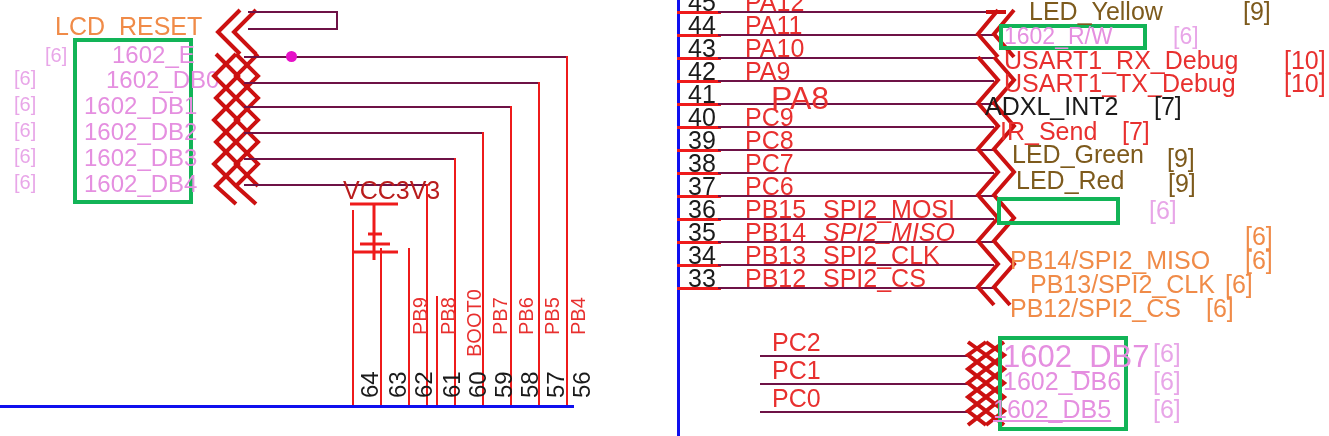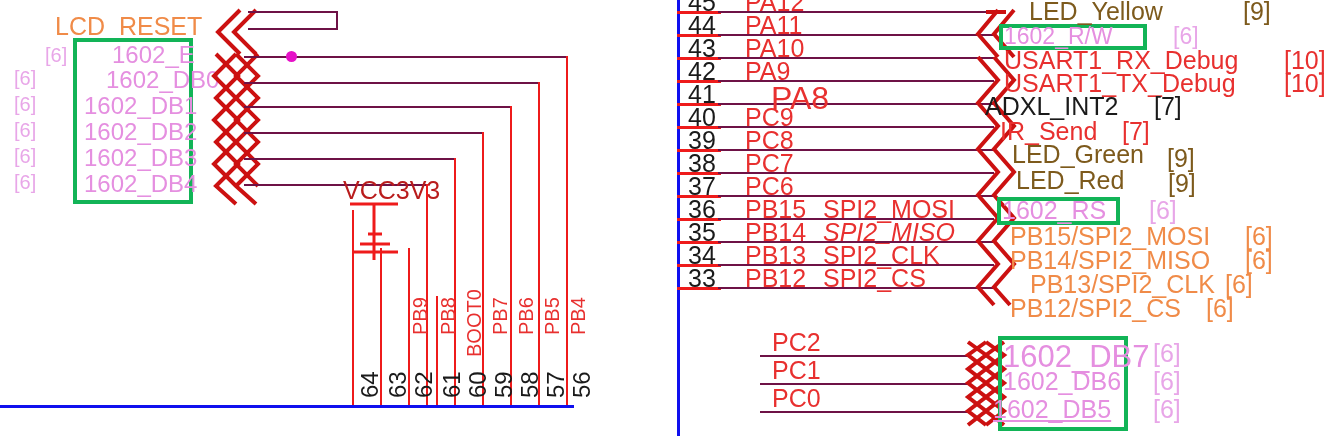--- a/index.html
+++ b/index.html
@@ -246,24 +246,22 @@
 
     <div class="txt c-pinname" style="left:340px;top:119px;font-size:25px;">IR_Send</div>
     <div class="txt c-pinname" style="left:462px;top:119px;font-size:25px;">[7]</div>
 
     <div class="txt c-olive" style="left:352px;top:142px;font-size:25px;">LED_Green</div>
     <div class="txt c-olive" style="left:507px;top:146px;font-size:25px;">[9]</div>
 
     <div class="txt c-olive" style="left:356px;top:168px;font-size:25px;">LED_Red</div>
     <div class="txt c-olive" style="left:508px;top:171px;font-size:25px;">[9]</div>
 
-    <div class="txt c-net" style="left:342px;top:198px;font-size:25px;">1602_RS</div>
     <div class="txt c-sheet" style="left:489px;top:198px;font-size:25px;">[6]</div>
 
-    <div class="txt c-orange" style="left:350px;top:224px;font-size:25px;">PB15/SPI2_MOSI</div>
     <div class="txt c-orange" style="left:585px;top:224px;font-size:25px;">[6]</div>
 
     <div class="txt c-orange" style="left:350px;top:248px;font-size:25px;">PB14/SPI2_MISO</div>
     <div class="txt c-orange" style="left:585px;top:248px;font-size:25px;">[6]</div>
 
     <div class="txt c-orange" style="left:350px;top:272px;font-size:25px;margin-left:20px;">PB13/SPI2_CLK</div>
     <div class="txt c-orange" style="left:565px;top:272px;font-size:25px;">[6]</div>
 
     <div class="txt c-orange" style="left:350px;top:296px;font-size:25px;">PB12/SPI2_CS</div>
     <div class="txt c-orange" style="left:546px;top:296px;font-size:25px;">[6]</div>

